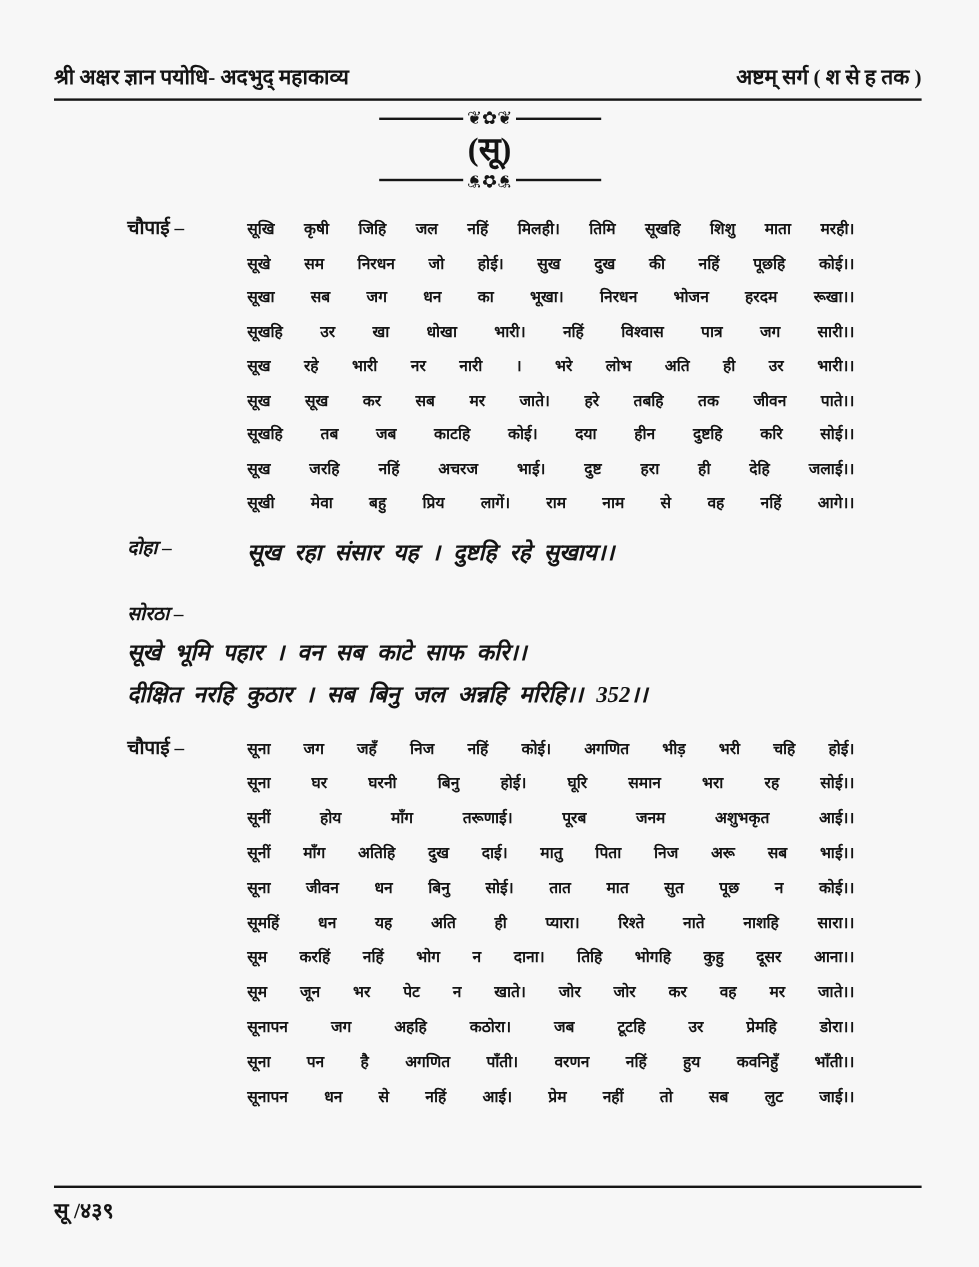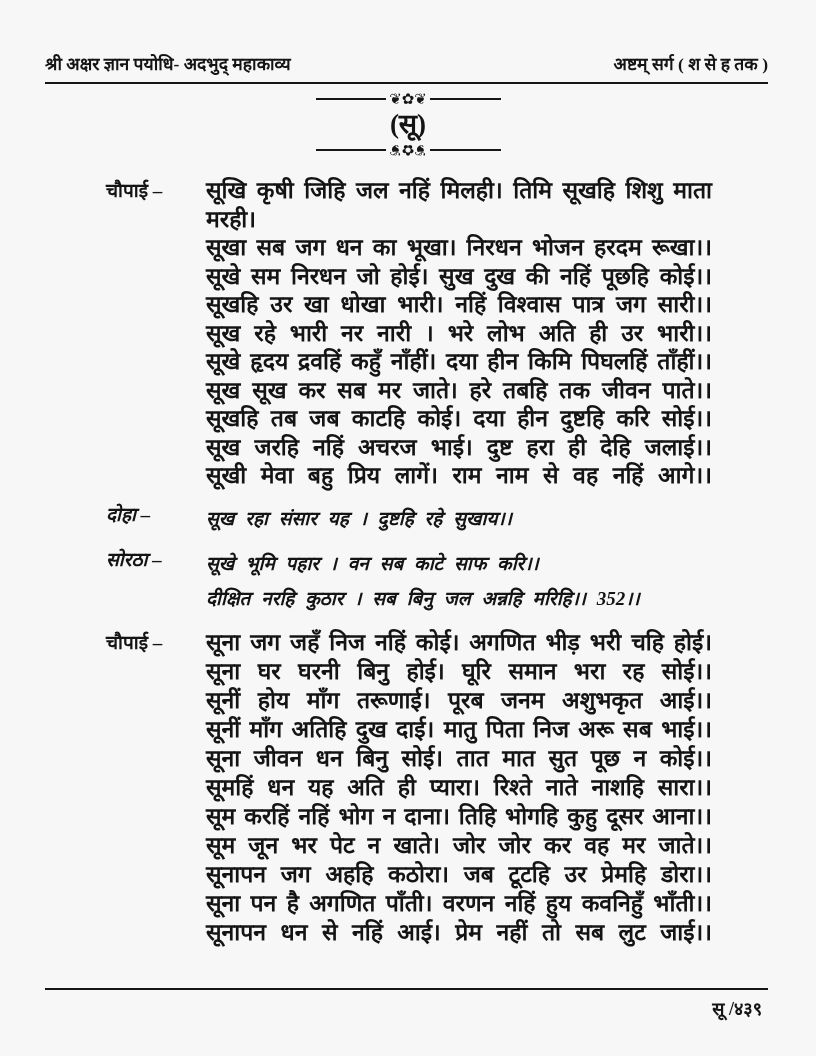--- a/index.html
+++ b/index.html
@@ -24,42 +24,42 @@
   .orn-row{width:185px;margin:0 auto;display:flex;align-items:center;}
   .orn-line{flex:1;height:2px;background:#161616;}
   .orn-glyph{font-size:15px;line-height:14px;padding:0 3px;color:#161616;white-space:nowrap;}
   .orn-bottom .orn-glyph{display:inline-block;transform:scaleY(-1);}
   .series-title{font-size:27px;font-weight:bold;line-height:30px;margin:3px 0 4px 0;}
   
   .content{position:absolute;top:177px;left:106px;width:606px;}
   .section{display:flex;align-items:flex-start;}
   .label{
     width:100px;flex-shrink:0;
-    font-weight:bold;font-size:19px;line-height:28.5px;
+    font-weight:bold;font-size:16px;line-height:28.5px;
   }
   .verses{flex:1;min-width:0;}
   .chaupai .line{
-    font-weight:bold;font-size:23px;line-height:28.5px;
+    font-weight:bold;font-size:13px;line-height:28.5px;
     text-align:justify;text-align-last:justify;
   }
   .sec-3 .line{line-height:29px;}
   .sec-3 .label{line-height:29px;}
   .doha-style .label{font-style:italic;}
   .doha-style .line{
     font-weight:bold;font-style:italic;font-size:19px;line-height:35px;
     word-spacing:6px;white-space:nowrap;
   }
   .sec-1{margin-top:10px;justify-content:center;}
-  .sec-2{margin-top:10px;}
+  .sec-2{margin-top:20px;flex-direction:column;}
   .sec-3{margin-top:12px;}
   
   .footer{
     position:absolute;top:988px;left:45px;right:48px;
     border-top:2.5px solid #161616;
-    text-align:right;font-weight:bold;font-size:18px;
+    font-weight:bold;font-size:18px;
     padding-top:6px;padding-right:6px;
   }
 </style>
 </head>
 <body>
 
 <div class="page">
 
   <div class="header">
     <span>श्री अक्षर ज्ञान पयोधि- अदभुद् महाकाव्य</span>
@@ -79,25 +79,24 @@
       <span class="orn-line"></span>
     </div>
   </div>
 
   <div class="content">
 
     <div class="section chaupai sec-0">
       <span class="label">चौपाई –</span>
       <div class="verses">
           <div class="line">सूखि कृषी जिहि जल नहिं मिलही। तिमि सूखहि शिशु माता मरही।</div>
+          <div class="line">सूखे सम निरधन जो होई। सुख दुख की नहिं पूछहि कोई।।</div>
           <div class="line">सूखा सब जग धन का भूखा। निरधन भोजन हरदम रूखा।।</div>
-          <div class="line">सूखे सम निरधन जो होई। सुख दुख की नहिं पूछहि कोई।।</div>
           <div class="line">सूखहि उर खा धोखा भारी। नहिं विश्वास पात्र जग सारी।।</div>
           <div class="line">सूख रहे भारी नर नारी । भरे लोभ अति ही उर भारी।।</div>
-          <div class="line">सूखे हृदय द्रवहिं कहुँ नाँहीं। दया हीन किमि पिघलहिं ताँहीं।।</div>
           <div class="line">सूख सूख कर सब मर जाते। हरे तबहि तक जीवन पाते।।</div>
           <div class="line">सूखहि तब जब काटहि कोई। दया हीन दुष्टहि करि सोई।।</div>
           <div class="line">सूख जरहि नहिं अचरज भाई। दुष्ट हरा ही देहि जलाई।।</div>
           <div class="line">सूखी मेवा बहु प्रिय लागें। राम नाम से वह नहिं आगे।।</div>
         </div>
     </div>
 
     <div class="section doha-style sec-1">
       <span class="label">दोहा –</span>
       <div class="verses">

